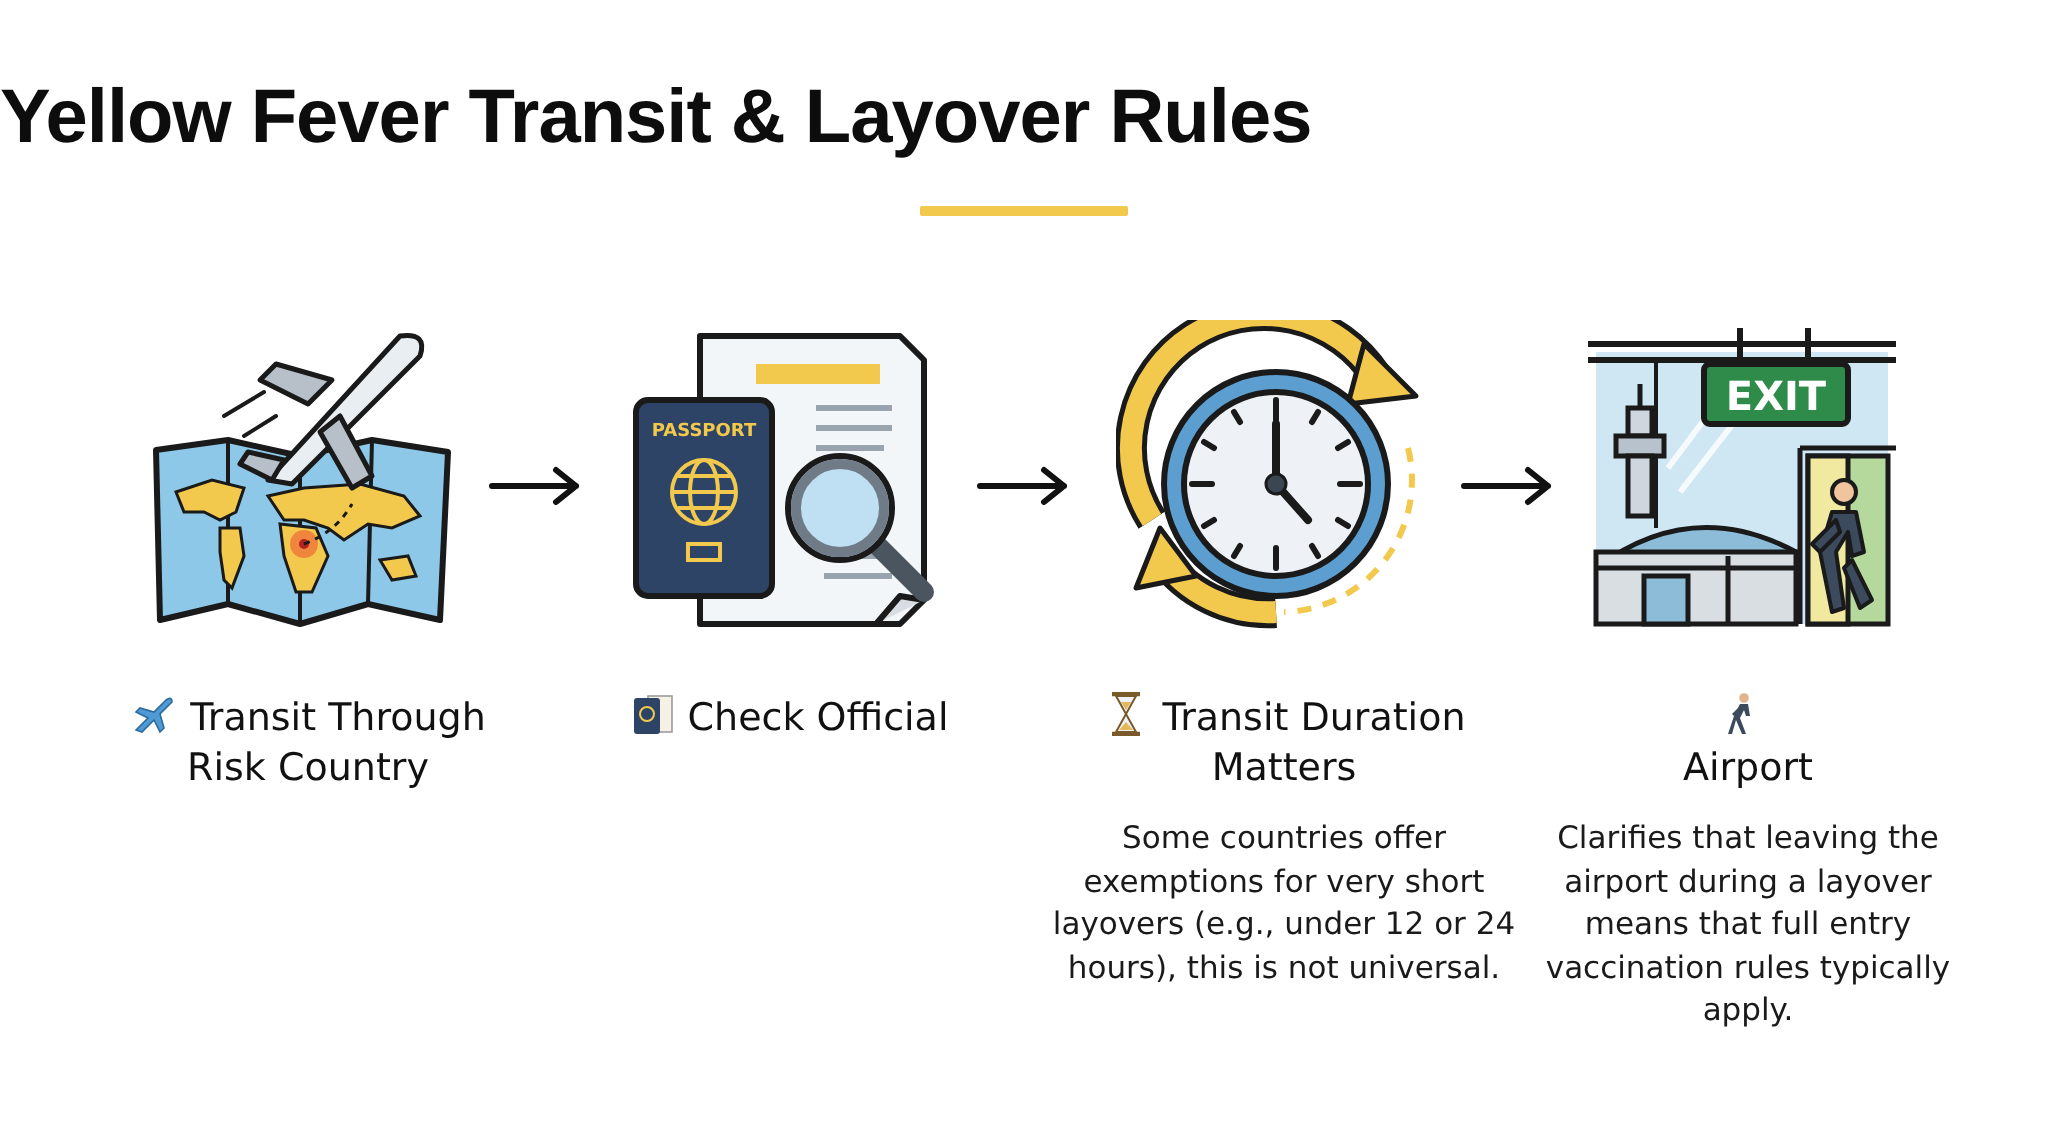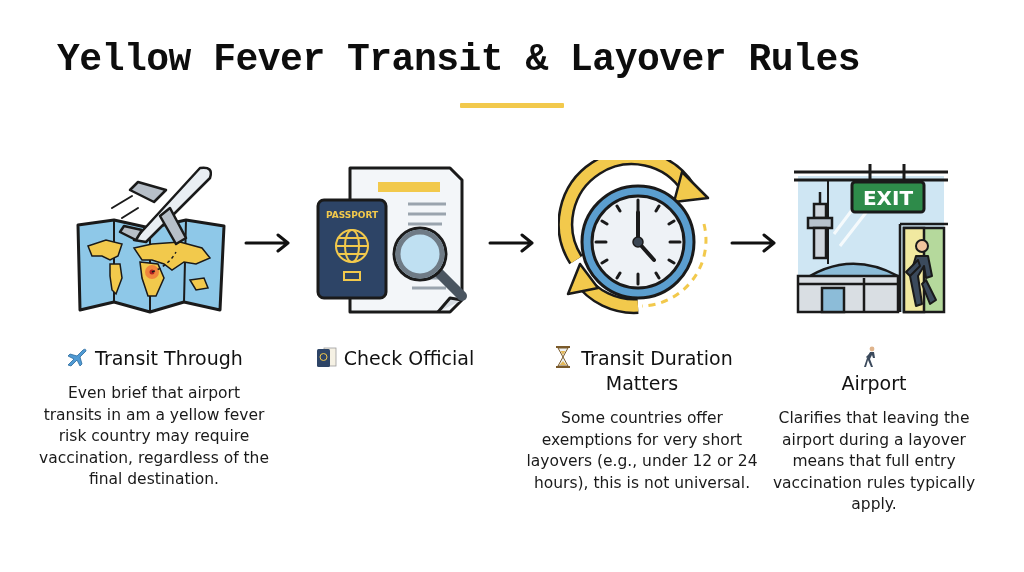--- a/index.html
+++ b/index.html
@@ -1,19 +1,19 @@
 <!DOCTYPE html>
 <html><head>
 <meta charset="utf-8">
 <style>
   html, body { margin: 0; padding: 0; background: #ffffff; }
   body { width: 1024px; height: 572px; position: relative; overflow: hidden;
          font-family: "DejaVu Sans", "Liberation Sans", sans-serif; color: #111111; }
-  .title { position: absolute; left: 0; top: 38px; width: 860px; text-align: right;
-           font-family: Liberation Mono, monospace; font-weight: bold; font-size: 38px;
+  .title { position: absolute; left: 0; top: 38px; width: 860px; text-align: left;
+           font-family: Liberation Sans, sans-serif; font-weight: bold; font-size: 38px;
            letter-spacing: -0.5px; color: #0d0d0d; }
   .title-rule { position: absolute; left: 460px; top: 103px; width: 104px; height: 5px;
                 background: #f2c94c; border-radius: 1px; }
   .illus { position: absolute; }
   .arrow { position: absolute; top: 232px; width: 48px; height: 22px; }
   .step { position: absolute; top: 346px; width: 232px; text-align: center; }
   .step-head { font-weight: normal; font-size: 19px; line-height: 25px; color: #111; }
   .step-head .ico { display: inline-block; width: 24px; height: 22px; vertical-align: -3px; margin-right: 6px; }
   .step-body { margin-top: 12px; font-size: 15.5px; line-height: 21.5px; color: #1a1a1a; }
 </style>
@@ -135,22 +135,22 @@
     <path d="M132 116 L142 136 L136 140 L128 120 Z"></path>
     <path d="M124 96 L112 108 L116 112 L126 102 Z"></path>
   </g>
 </svg>
 
 <div class="step" style="left:38px">
   <div class="step-head">
     <svg class="ico" viewBox="0 0 24 22">
       <path d="M3 19 L9 13 L3 10 L5 8 L12 10 L18 4 Q21 2 21 5 L15 11 L17 18 L15 20 L12 14 L6 20 Z" fill="#4f9ad4" stroke="#2b6a9c" stroke-width="0.8"></path>
     </svg><span>Transit Through</span><br>
+    <span>Risk Country</span>
   </div>
-  <div class="step-body">Even brief that airport transits in am a yellow fever risk country may require vaccination, regardless of the final destination.</div>
 </div>
 
 <div class="step" style="left:278px">
   <div class="step-head">
     <svg class="ico" viewBox="0 0 24 22">
       <rect x="10" y="2" width="12" height="18" fill="#f5f1e4" stroke="#9c9c9c" stroke-width="0.8"></rect>
       <rect x="3" y="3" width="13" height="18" rx="1.5" fill="#2d4466"></rect>
       <circle cx="9.5" cy="11" r="3.5" fill="none" stroke="#f2c94c" stroke-width="1"></circle>
     </svg><span>Check Official</span><br>
   </div>

